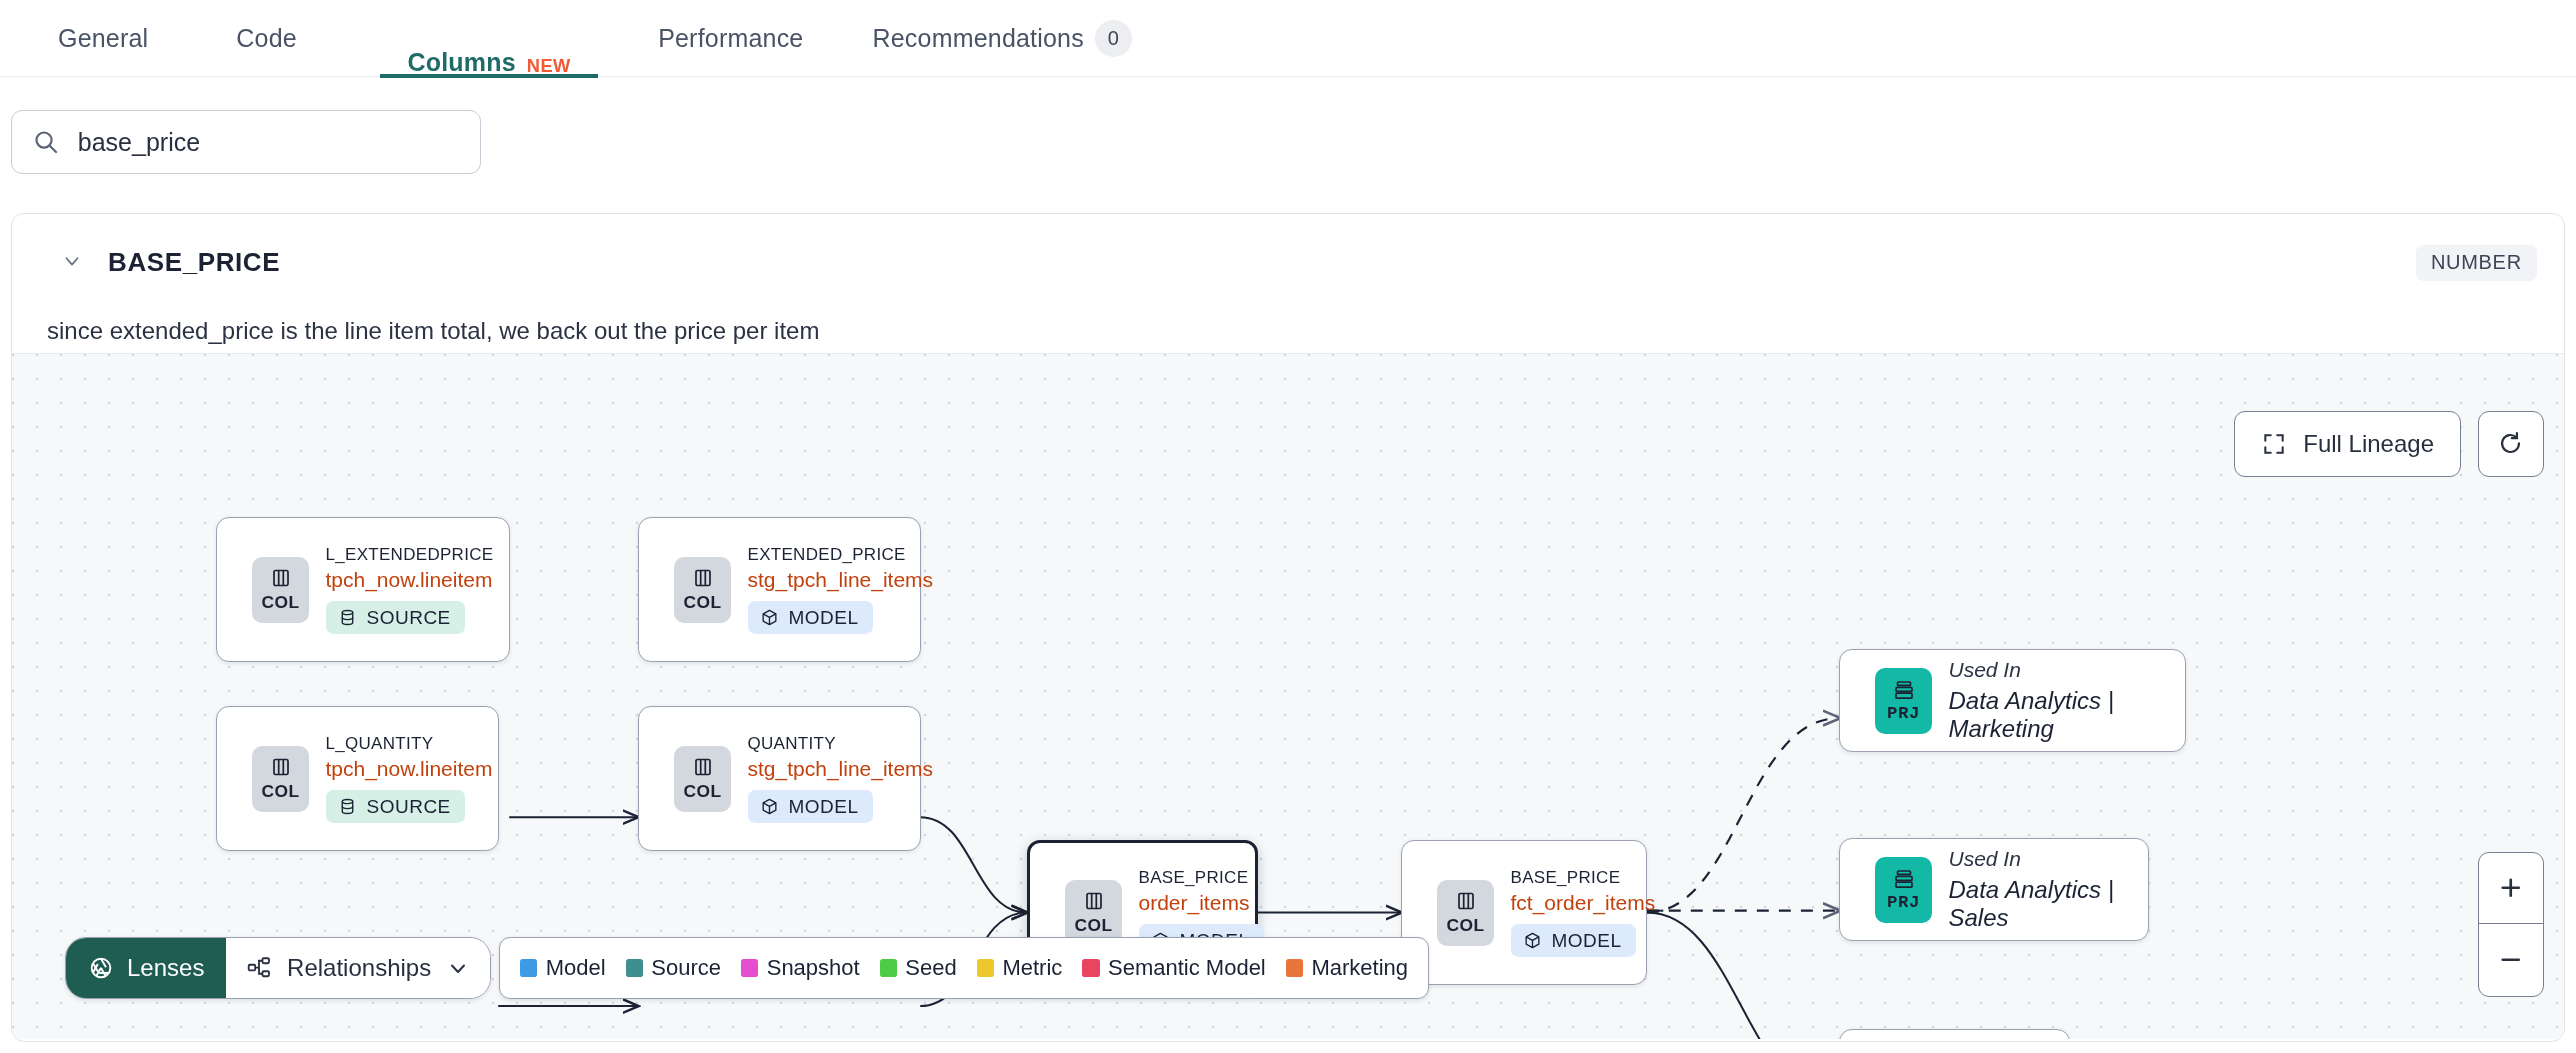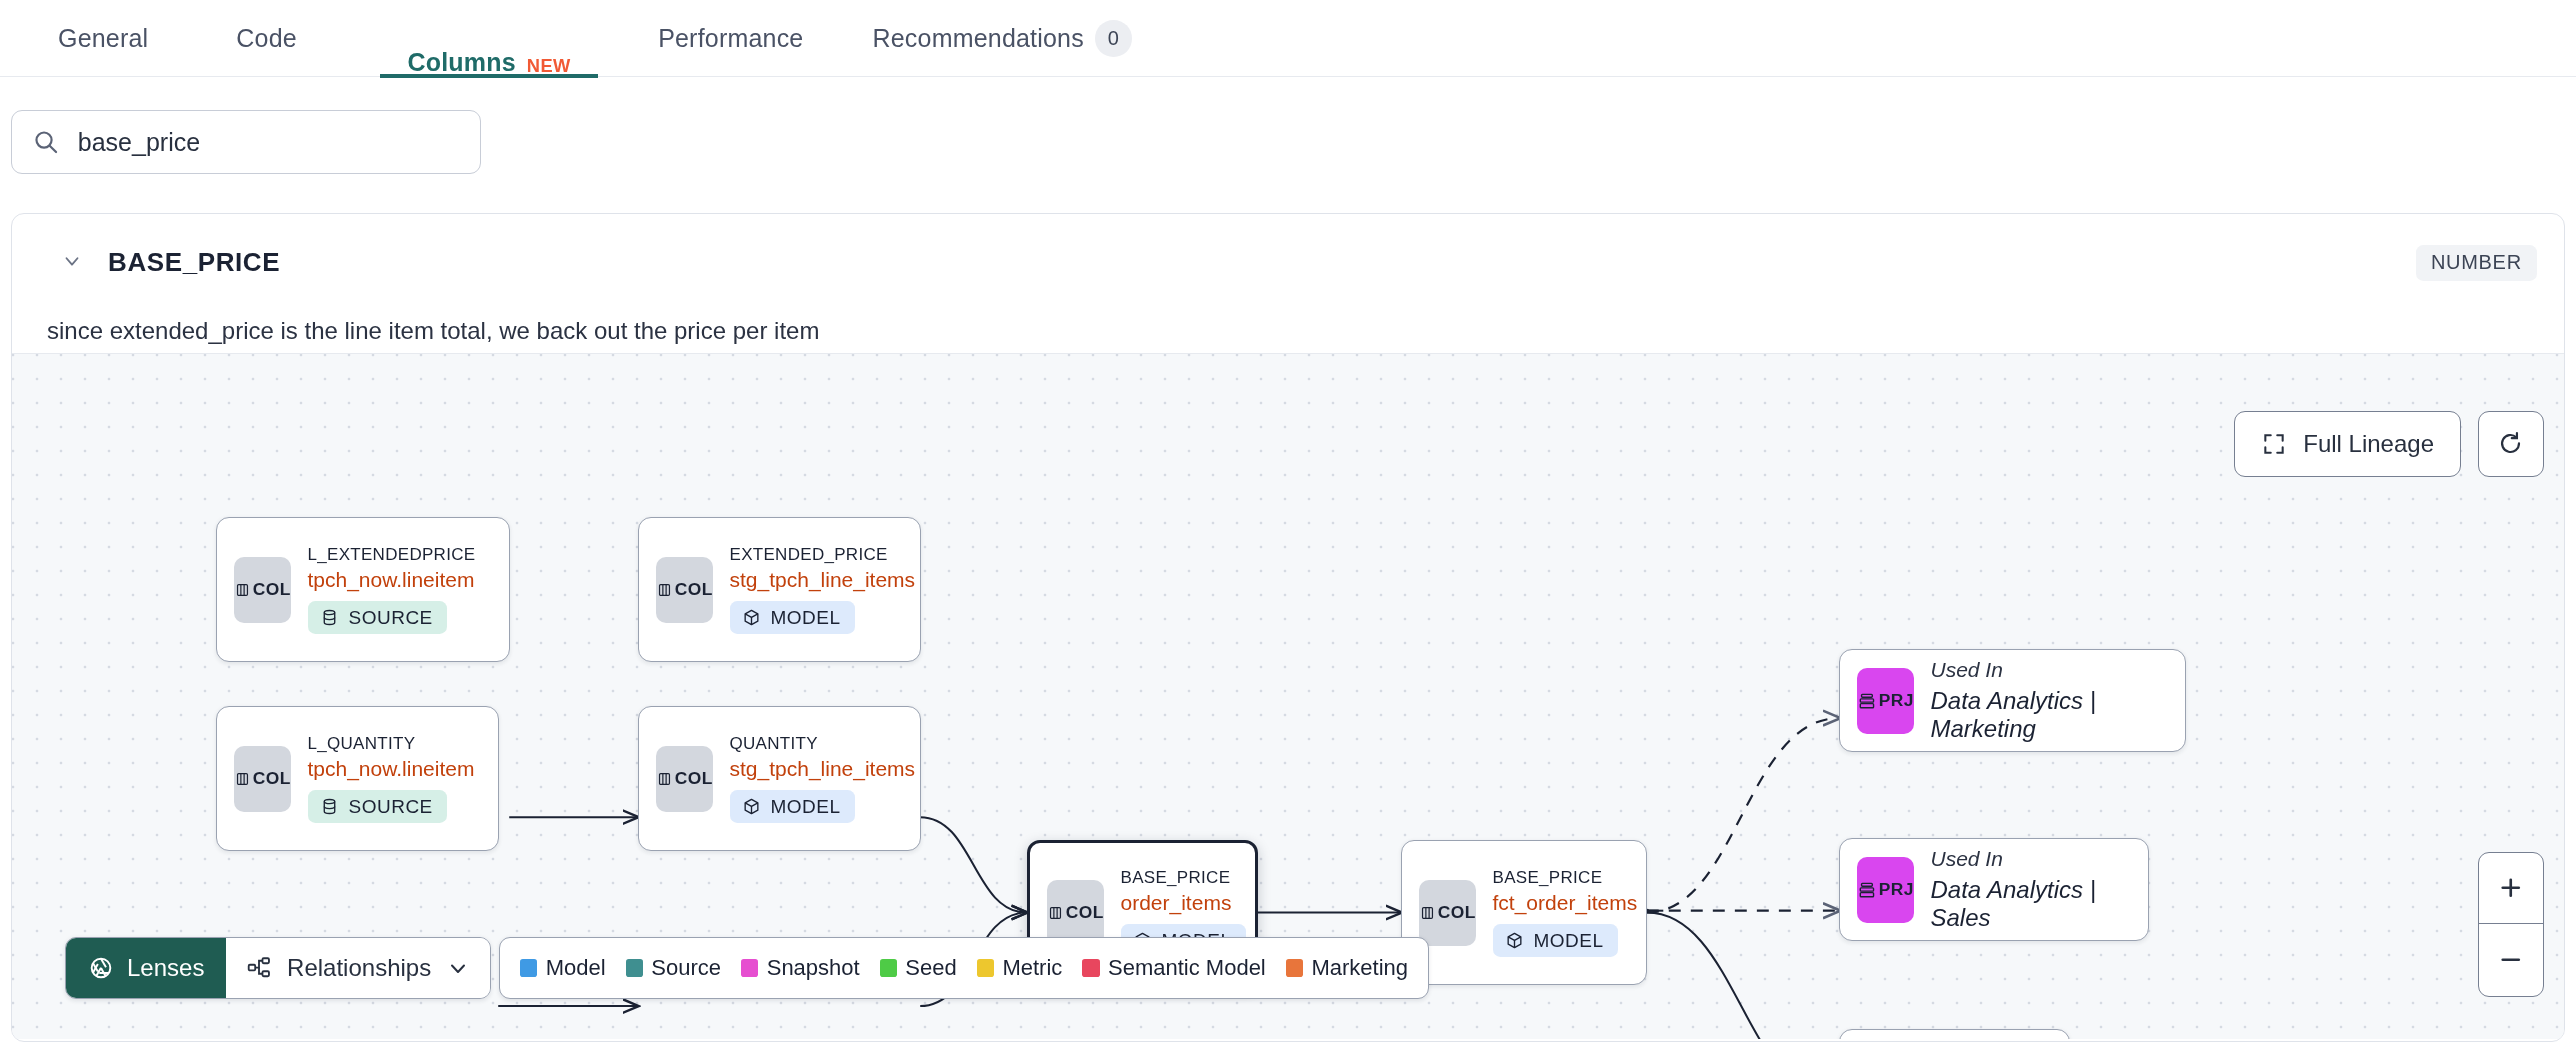--- a/index.html
+++ b/index.html
@@ -89,24 +89,24 @@
 
   
   .node {
     position: absolute; background: #fff; border: 1.8px solid #9aa2b1;
     border-radius: 13px; box-shadow: 0 1.8px 4.6px rgba(20,28,45,.09);
     display: flex; align-items: center; cursor: pointer;
   }
   .node.selected { border: 3.7px solid #1b2233; box-shadow: 0 4.6px 13px rgba(20,28,45,.22); }
   .typebadge {
     width: 57px; height: 66px; border-radius: 10px; background: #d3d7de;
-    display: flex; flex-direction: row; align-items: center; justify-content: center;
-    gap: 1.8px; flex: none; margin-left: 17px;
-  }
-  .typebadge.prj { background: #d946ef; }
+    display: flex; flex-direction: column; align-items: center; justify-content: center;
+    gap: 1.8px; flex: none; margin-left: 35px;
+  }
+  .typebadge.prj { background: #14b8a6; font-family: Liberation Mono, monospace; }
   .typebadge .tb-txt { font-size: 17.4px; font-weight: 600; letter-spacing: 0.5px; color: #1b2233; }
   .nbody { margin-left: 16.5px; display: flex; flex-direction: column; gap: 3.7px; }
   .ntitle { font-size: 17px; color: #1b2233; letter-spacing: 0.3px; }
   .nsub   { font-size: 21px; color: #c2410c; }
   .pill {
     margin-top: 5.5px; align-self: flex-start; display: inline-flex; align-items: center;
     gap: 10px; border-radius: 7.3px; padding: 5.5px 14.7px 5.5px 12px;
     font-size: 19px; letter-spacing: 0.5px; color: #1b2233;
   }
   .pill.source { background: #d6efe7; }
@@ -132,21 +132,21 @@
     border: 1.8px solid #767f91; border-radius: 11px; background: #fff; overflow: hidden;
   }
   .zoomctl .zb {
     height: 71px; display: flex; align-items: center; justify-content: center; cursor: pointer;
   }
   .zoomctl .zb:first-child { border-bottom: 1.8px solid #767f91; }
 
   
   .lensgrp {
     position: absolute; left: 53px; bottom: 40px; height: 62px;
-    display: flex; border-radius: 11px; overflow: hidden;
+    display: flex; border-radius: 21px; overflow: hidden;
     border: 1.8px solid #9aa2b1; box-shadow: 0 1.8px 4.6px rgba(20,28,45,.1);
   }
   .lens-btn {
     background: #1f5c52; color: #fff; display: flex; align-items: center; gap: 13px;
     padding: 0 22px; font-size: 24px; cursor: pointer;
   }
   .rel-btn {
     background: #fff; display: flex; align-items: center; gap: 14.7px;
     padding: 0 20px; font-size: 24px; color: #28303f; cursor: pointer;
   }

